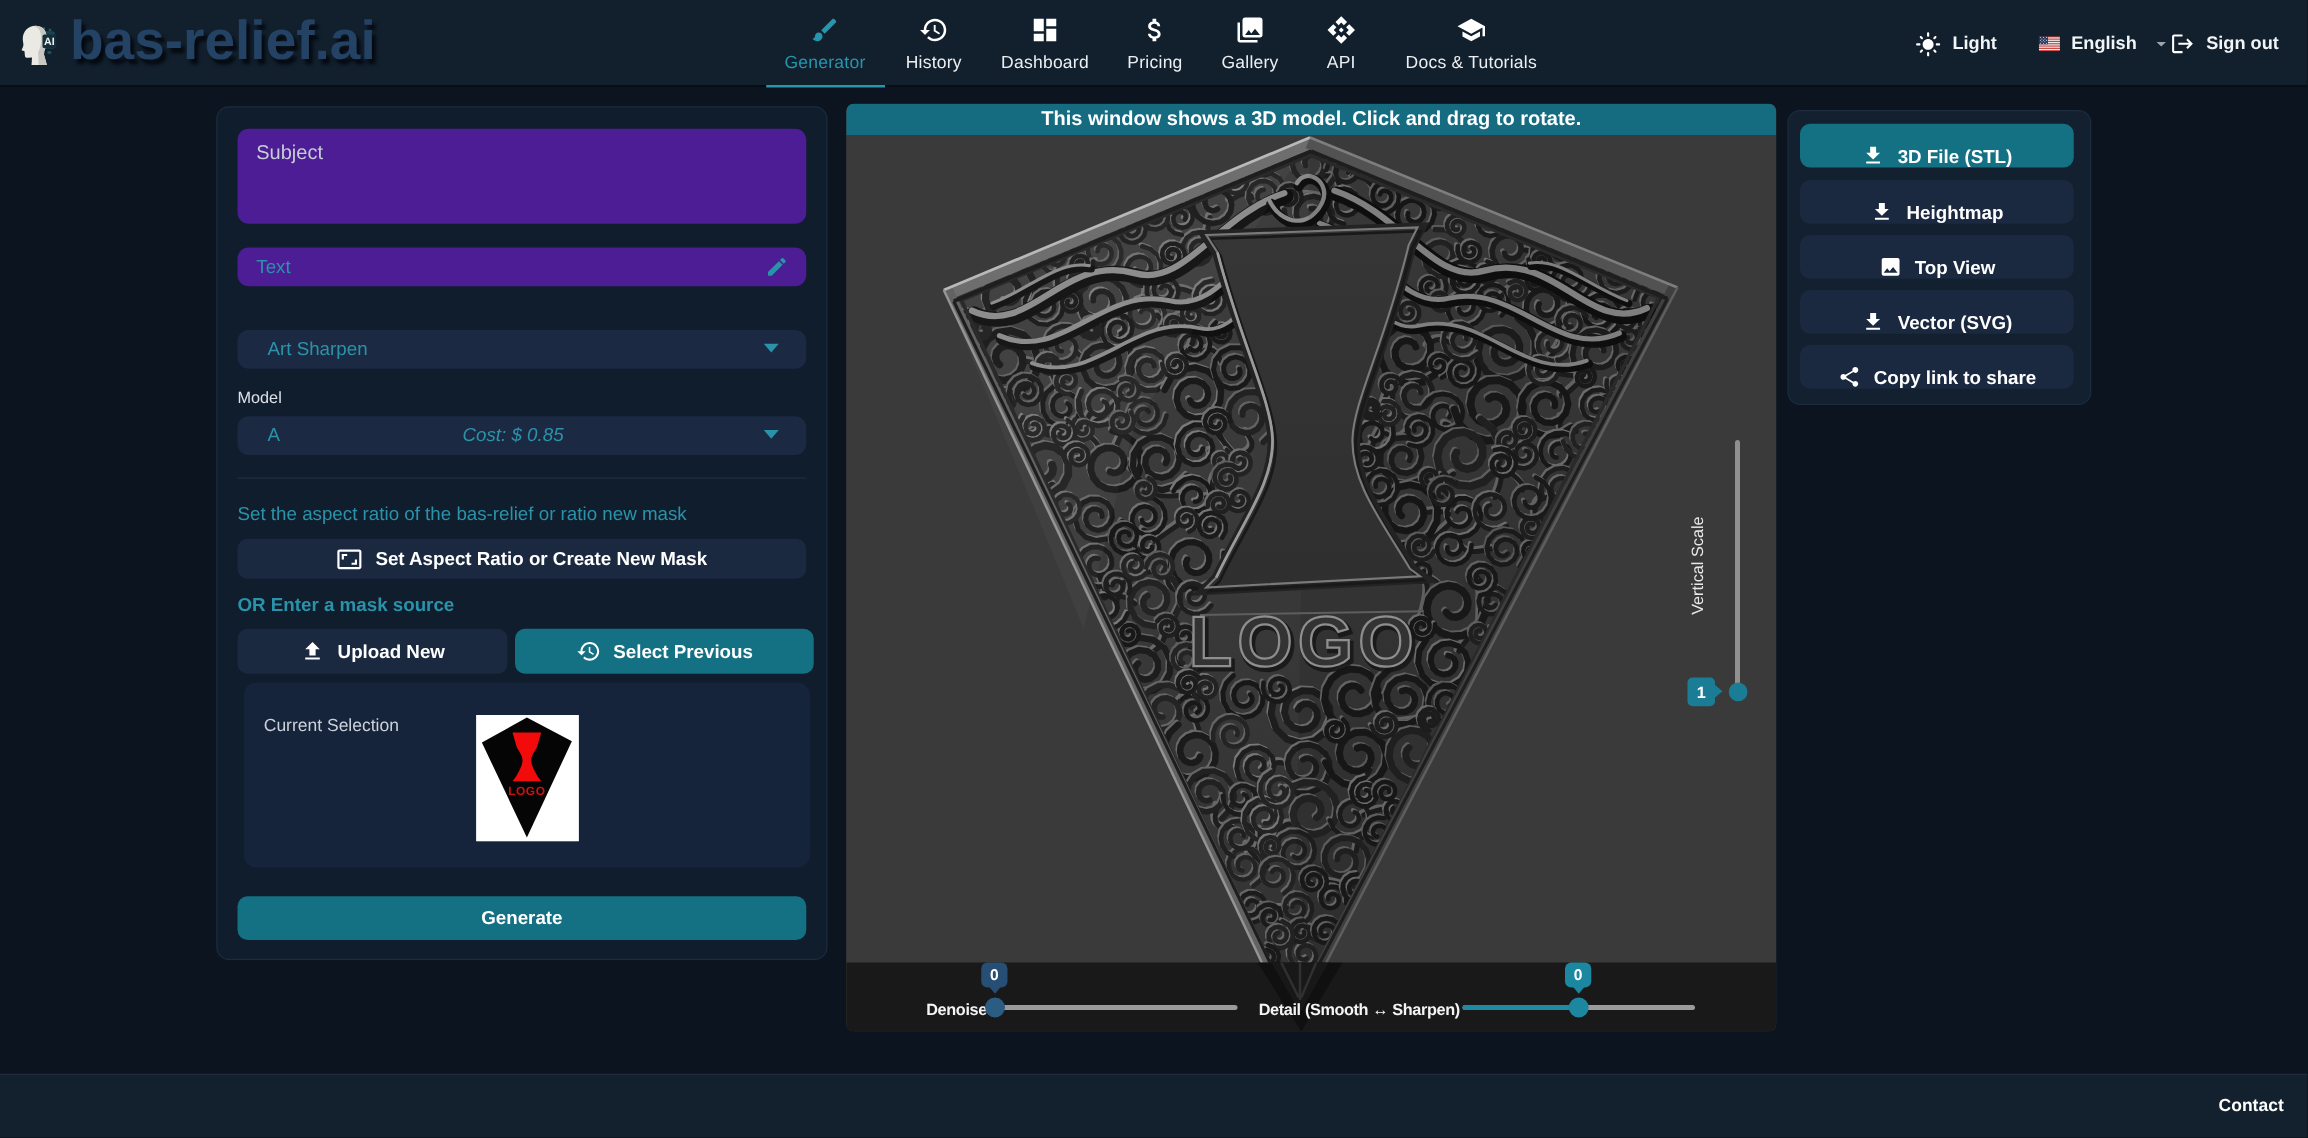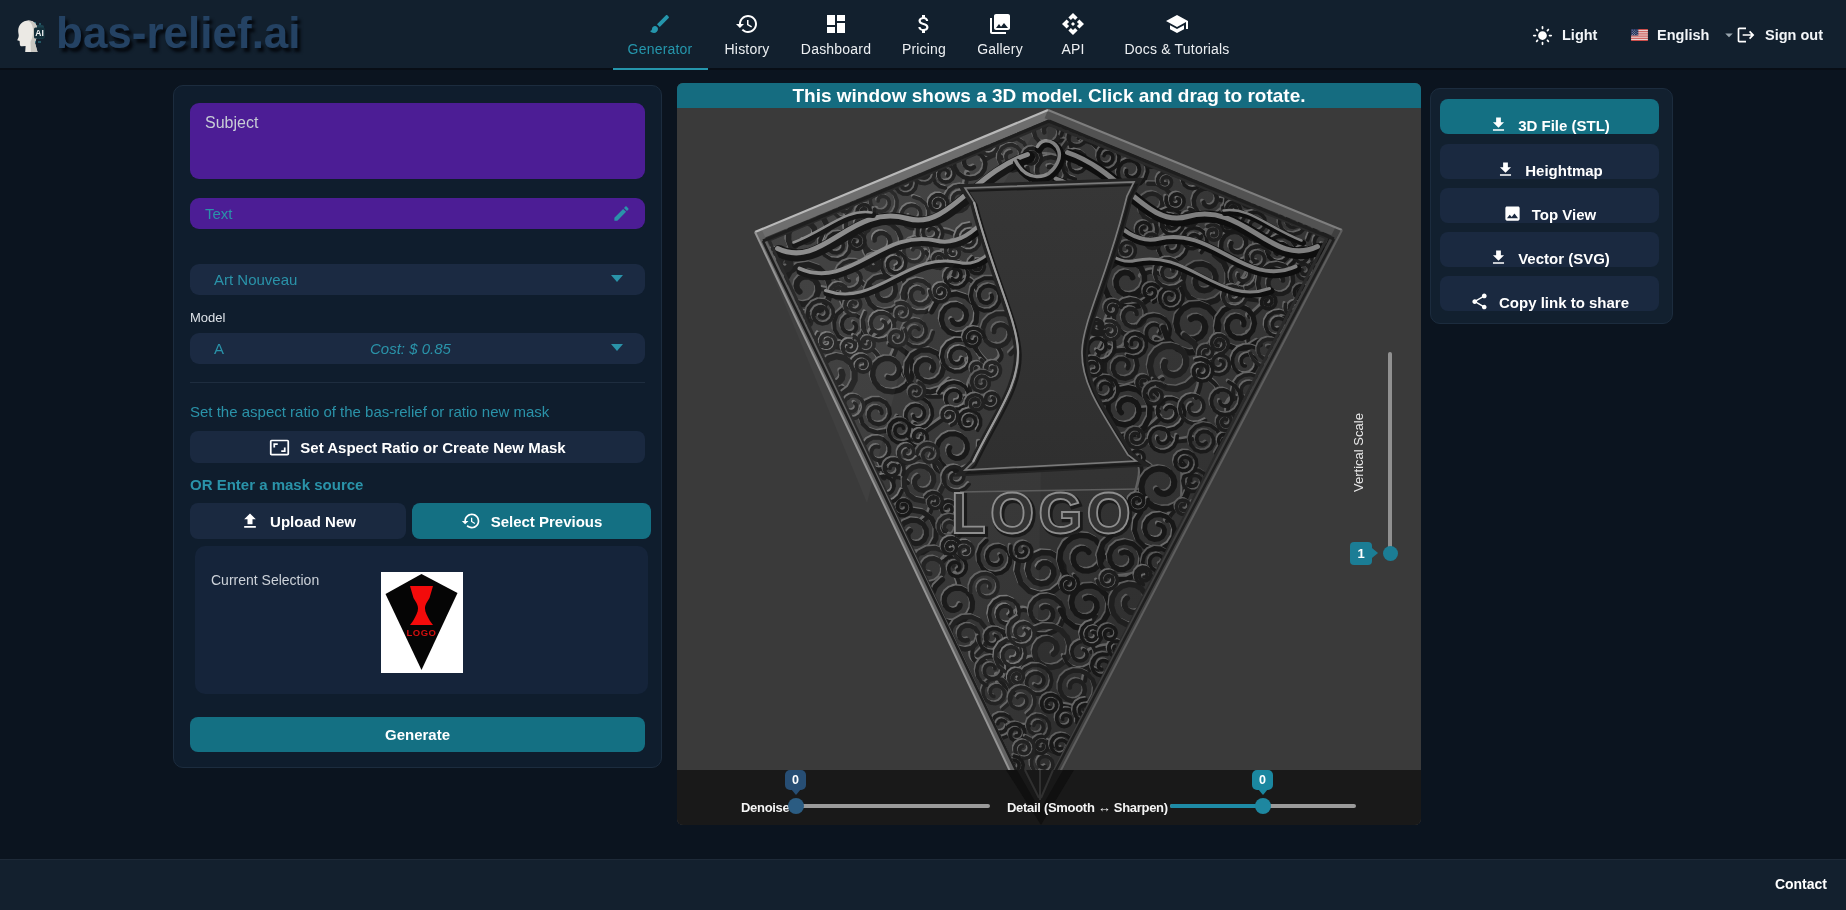--- a/index.html
+++ b/index.html
@@ -30,21 +30,21 @@
   .tealtext { position:absolute; left:16px; color:#2a93a9; font-size:15px; font-weight:bold; }
   .btn { position:absolute; border-radius:8px; color:#fff; font-size:15px; font-weight:bold; display:flex; align-items:center; justify-content:center; }
   .btn-dark { background:#1a2940; }
   .btn-teal { background:#147083; }
   #cursel { position:absolute; left:21px; top:460px; width:453px; height:148px; background:#15243a; border-radius:10px; }
   #cursel .clabel { position:absolute; left:16px; top:26px; font-size:14px; color:#ccd2d9; }
   #thumb { position:absolute; left:186px; top:26px; width:82px; height:101px; background:#fff; }
 
   
   #viewer { position:absolute; left:677px; top:83px; width:744px; height:742px; border-radius:6px; overflow:hidden; background:#3a3a3a; }
-  #vhead { position:absolute; left:0; top:0; width:744px; height:25px; background:#156c80; color:#fff; font-size:19px; font-weight:bold; text-align:center; line-height:25px; }
+  #vhead { position:absolute; left:0; top:0; width:744px; height:25px; background:#156c80; color:#fff; font-size:16px; font-weight:bold; text-align:center; line-height:25px; }
   #vstrip { position:absolute; left:0; top:687px; width:744px; height:55px; background:#191919; }
   .slab { position:absolute; color:#f4f4f4; font-size:13px; font-weight:bold; letter-spacing:-0.3px; }
   .track { position:absolute; height:4px; background:#9b9b9b; border-radius:2px; top:34px; }
   .thumbdot { position:absolute; width:16px; height:16px; border-radius:50%; top:28px; }
   .bubble { position:absolute; width:21px; height:20px; border-radius:5px; color:#fff; font-size:12.5px; font-weight:bold; text-align:center; line-height:20px; top:0px; }
   .bubble:after { content:""; position:absolute; left:5.5px; top:19px; border-left:5px solid transparent; border-right:5px solid transparent; }
   .bubble.bdark:after { border-top:6px solid #274e74; }
   .bubble.bteal:after { border-top:6px solid #1b87a0; }
 
   
@@ -180,21 +180,21 @@
       <span>Subject</span>
     </div>
   <div class="inp" id="textinp">
       <span>Text</span>
     <svg width="19" height="19" viewBox="0 0 24 24" fill="#2a93a9" style="position:absolute;right:14px;top:6px;">
         <path d="M3 17.25V21h3.75L17.81 9.94l-3.75-3.75L3 17.25zM20.71 7.04c.39-.39.39-1.02 0-1.41l-2.34-2.34c-.39-.39-1.02-.39-1.41 0l-1.83 1.83 3.75 3.75 1.83-1.83z"></path>
       </svg>
   </div>
   <div class="lbl" style="top:155px;margin-top:35px;">Style</div>
   <div class="sel" style="top:178px;">
-      <span style="position:absolute;left:24px;top:7px;">Art Nouveau</span>
+      <span style="position:absolute;left:24px;top:7px;">Art Sharpen</span>
       <div class="caret"></div>
     </div>
   <div class="lbl" style="top:224px;">Model</div>
   <div class="sel" style="top:247px;">
       <span style="position:absolute;left:24px;top:7px;">A</span>
       <span style="position:absolute;left:180px;top:7px;font-style:italic;">Cost: $ 0.85</span>
       <div class="caret"></div>
     </div>
   <div id="divider"></div>
   <div class="tealtext" style="top:317px;font-weight:normal;">Set the aspect ratio of the bas-relief or ratio new mask</div>

